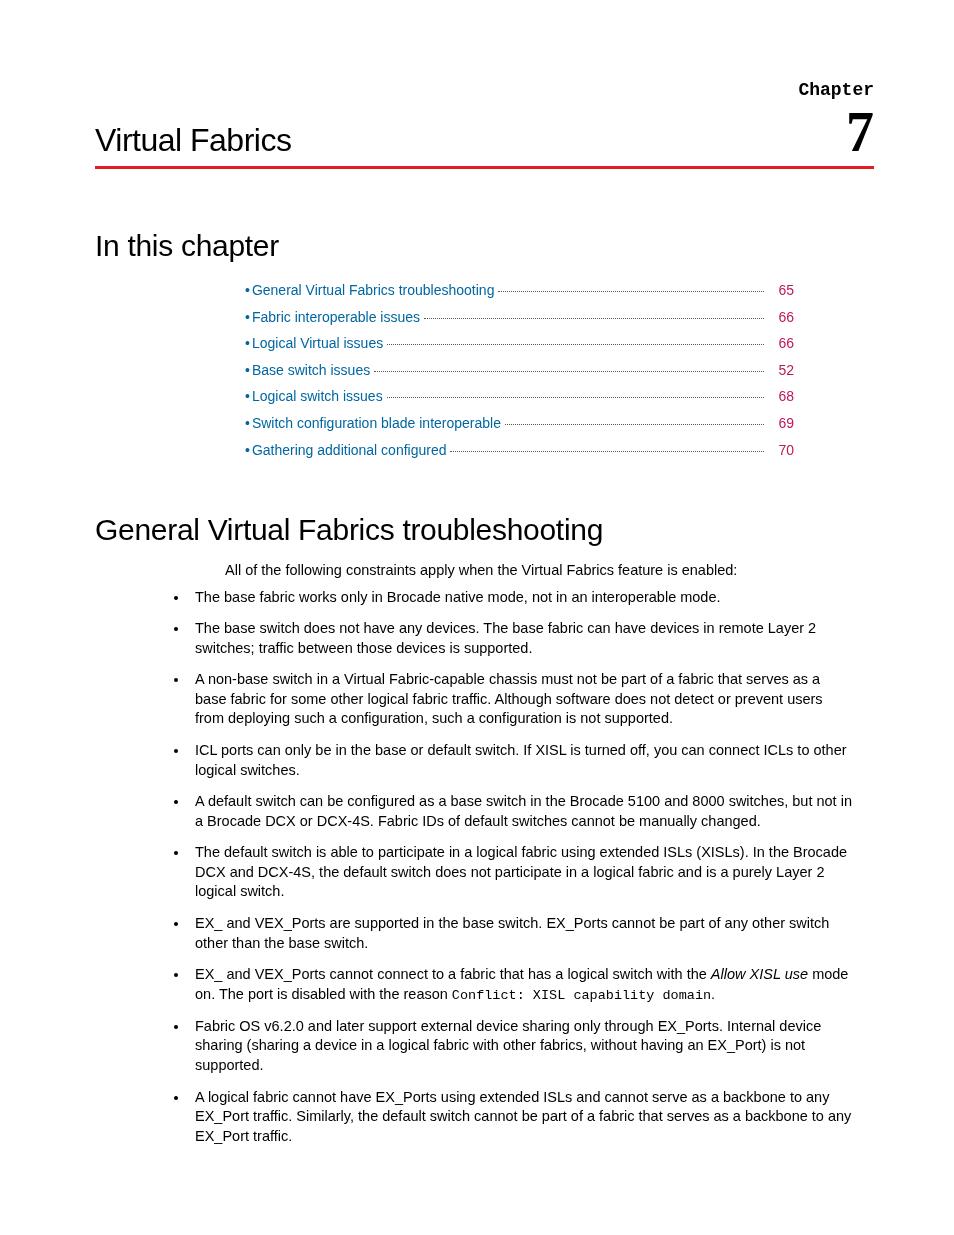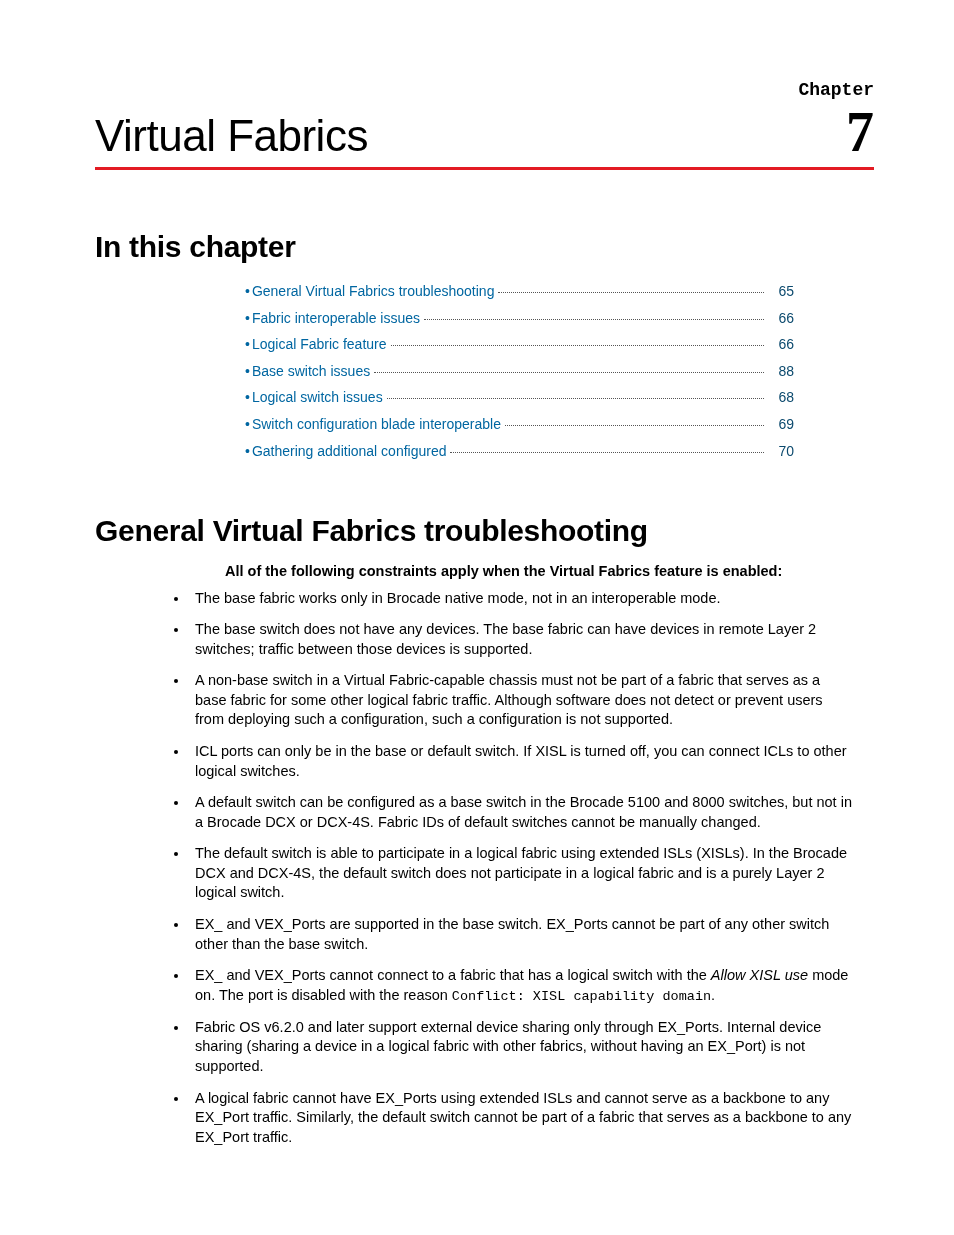--- a/index.html
+++ b/index.html
@@ -27,39 +27,39 @@
   }
   .title-row {
     display: flex;
     justify-content: space-between;
     align-items: baseline;
     margin-top: 4px;
   }
   .title {
     font-family: "Arial Narrow", Arial, sans-serif;
     font-stretch: condensed;
-    font-size: 44px;
+    font-size: 32px;
     font-weight: 400;
     letter-spacing: -0.5px;
   }
   .chapter-num {
     font-family: Georgia, 'Times New Roman', serif;
     font-size: 56px;
     font-weight: bold;
     line-height: 1;
   }
   .red-rule {
     border: none;
     border-top: 3px solid #e31b23;
     margin: 6px 0 60px 0;
   }
   h2.section {
     font-family: "Arial Narrow", Arial, sans-serif;
     font-stretch: condensed;
-    font-weight: 700;
+    font-weight: 400;
     font-size: 30px;
     margin: 30px 0 14px 0;
     letter-spacing: -0.3px;
   }
   .toc {
     margin-left: 150px;
     margin-right: 80px;
     font-size: 14px;
     line-height: 1.9;
   }
@@ -76,29 +76,28 @@
     white-space: nowrap;
   }
   .toc-dots {
     flex: 1;
     border-bottom: 1.5px dotted #555;
     margin: 0 4px 4px 4px;
     position: relative;
     top: -3px;
   }
   .toc-page {
-    color: #0c4a6e;
+    color: #be185d;
     width: 26px;
     text-align: right;
   }
   .intro {
     margin-left: 130px;
     font-size: 14.5px;
     margin-bottom: 10px;
-    font-weight: bold;
   }
   ul.body {
     list-style: disc;
     margin: 0 20px 0 94px;
     padding: 0;
     font-size: 14.5px;
   }
   ul.body > li {
     margin-bottom: 12px;
     line-height: 1.35;
@@ -131,29 +130,29 @@
       <span class="toc-page">65</span>
     </div>
     <div class="toc-row">
       <span class="toc-bullet">•</span>
       <span class="toc-link">Fabric interoperable issues</span>
       <span class="toc-dots"></span>
       <span class="toc-page">66</span>
     </div>
     <div class="toc-row">
       <span class="toc-bullet">•</span>
-      <span class="toc-link">Logical Fabric feature</span>
+      <span class="toc-link">Logical Virtual issues</span>
       <span class="toc-dots"></span>
       <span class="toc-page">66</span>
     </div>
     <div class="toc-row">
       <span class="toc-bullet">•</span>
       <span class="toc-link">Base switch issues</span>
       <span class="toc-dots"></span>
-      <span class="toc-page">88</span>
+      <span class="toc-page">52</span>
     </div>
     <div class="toc-row">
       <span class="toc-bullet">•</span>
       <span class="toc-link">Logical switch issues</span>
       <span class="toc-dots"></span>
       <span class="toc-page">68</span>
     </div>
     <div class="toc-row">
       <span class="toc-bullet">•</span>
       <span class="toc-link">Switch configuration blade interoperable</span>

